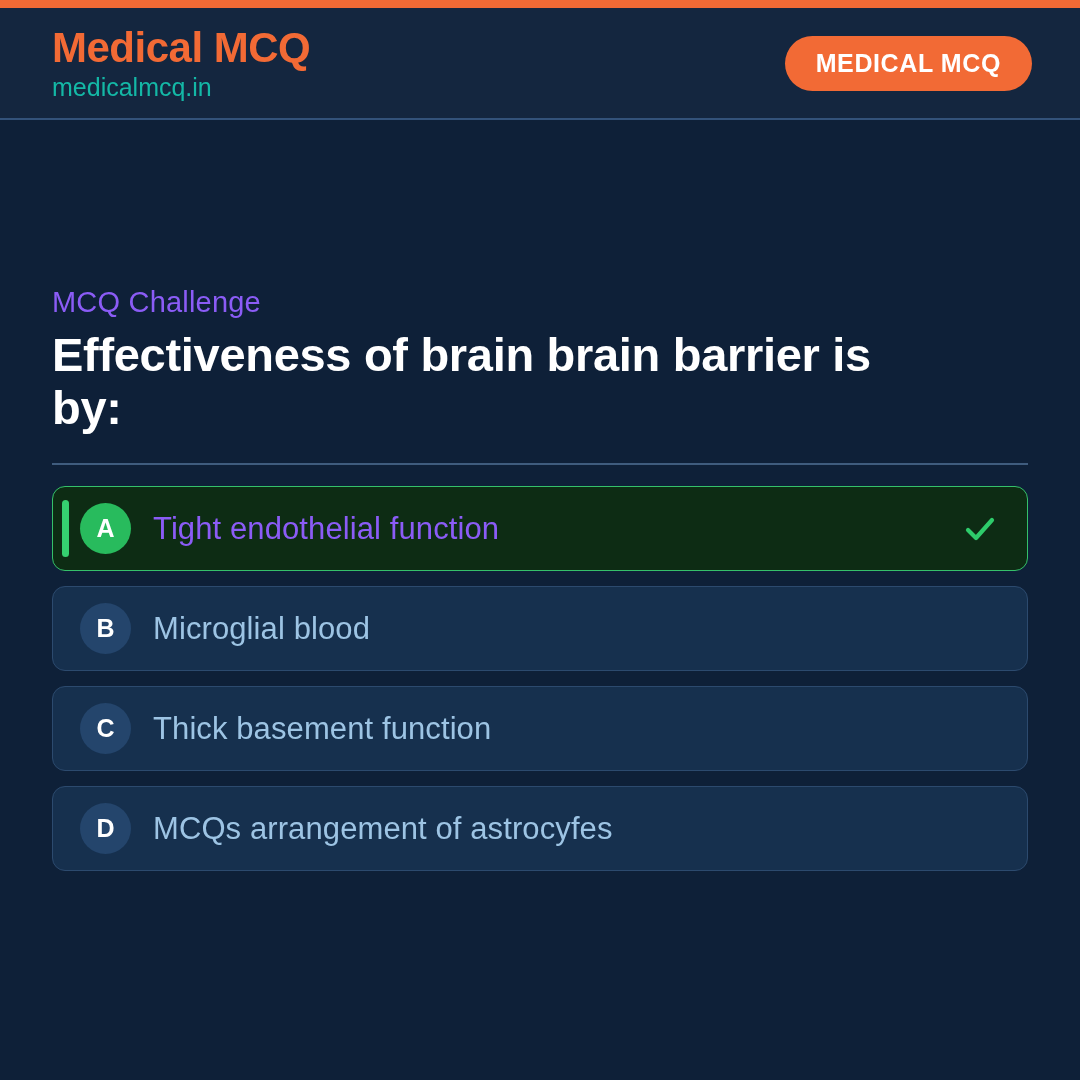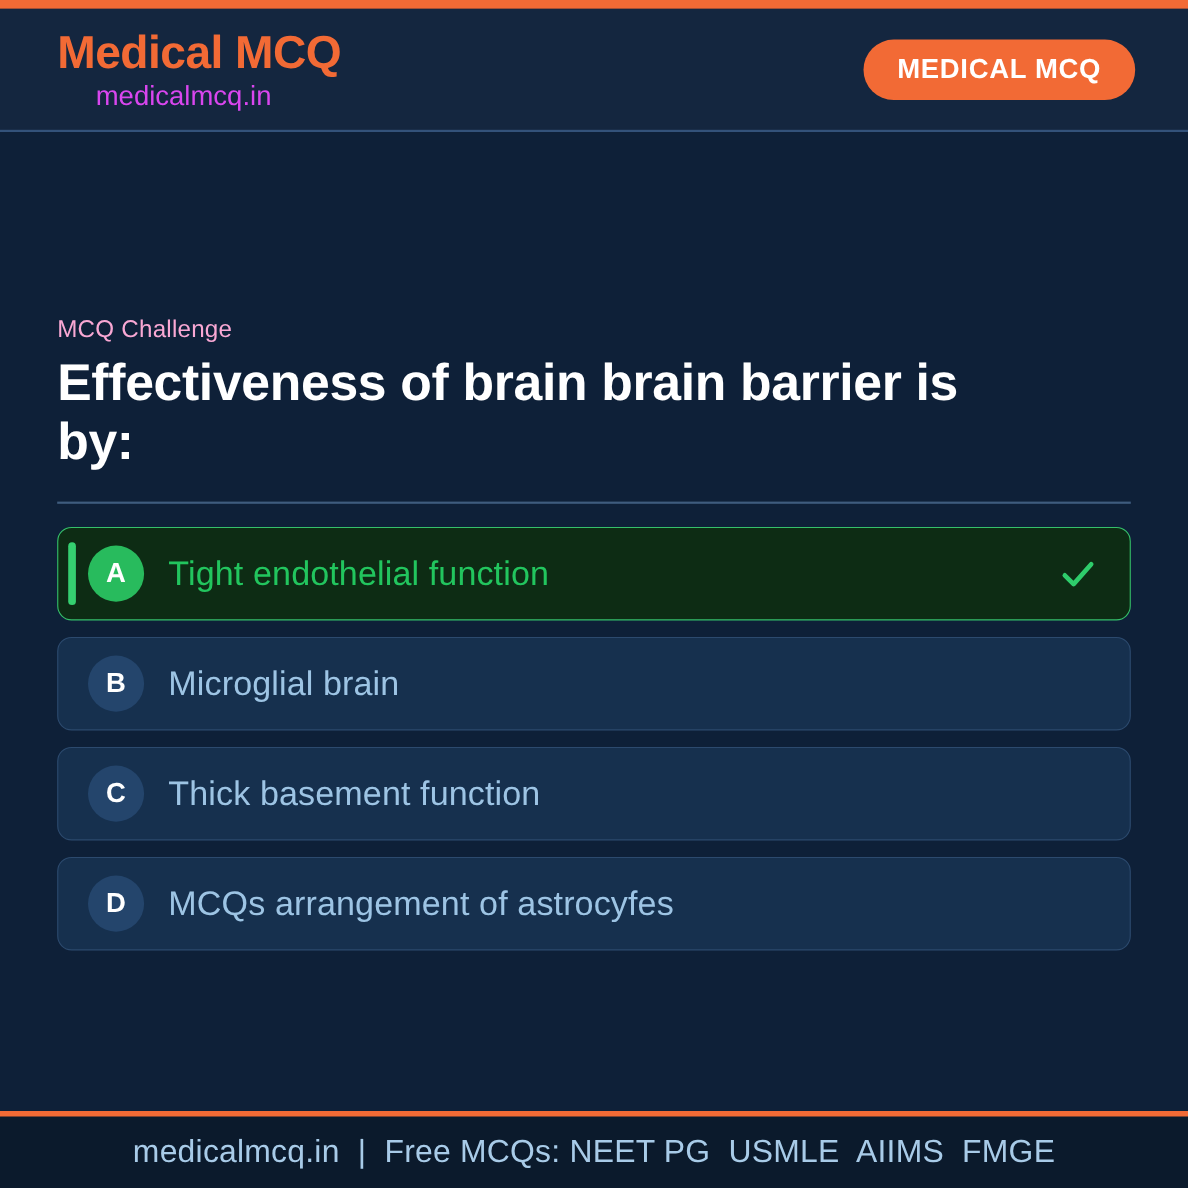--- a/index.html
+++ b/index.html
@@ -51,24 +51,23 @@
     line-height: 1;
   }
   .brand-title {
     color: #f26a35;
     font-size: 42px;
     font-weight: bold;
     letter-spacing: -0.5px;
     margin-bottom: 6px;
   }
   .brand-sub {
-    color: #d946ef;
+    color: #14b8a6;
     font-size: 25px;
     font-weight: normal;
-    margin-left: 35px;
   }
   .header-badge {
     background: #f26a35;
     color: #ffffff;
     font-size: 25px;
     font-weight: bold;
     letter-spacing: 0.6px;
     padding: 13px 31px;
     border-radius: 28px;
     white-space: nowrap;
@@ -80,22 +79,22 @@
     position: relative;
     padding: 0 52px;
     box-sizing: border-box;
     display: flex;
     flex-direction: column;
     justify-content: flex-start;
   }
   .spacer-top { height: 166px; flex: 0 0 auto; }
 
   .eyebrow {
-    color: #f9a8d4;
-    font-size: 22px;
+    color: #8b5cf6;
+    font-size: 29px;
     letter-spacing: 0.2px;
     margin-bottom: 10px;
   }
   .question {
     color: #ffffff;
     font-size: 47px;
     font-weight: bold;
     line-height: 1.12;
     letter-spacing: -0.3px;
     max-width: 830px;
@@ -156,21 +155,21 @@
   .option.correct .option-badge {
     background: #28bb5d;
   }
   .option-text {
     color: #9dc4e4;
     font-size: 31px;
     letter-spacing: 0.1px;
     flex: 1 1 auto;
   }
   .option.correct .option-text {
-    color: #22c55e;
+    color: #8b5cf6;
   }
   .check-icon {
     flex: 0 0 auto;
     width: 38px;
     height: 38px;
     display: flex;
     align-items: center;
     justify-content: center;
   }
   .check-icon svg { display: block; }
@@ -224,33 +223,30 @@
         <div class="option-text">Tight endothelial function</div>
         <div class="check-icon">
           <svg width="38" height="38" viewBox="0 0 38 38" aria-hidden="true">
             <path d="M7 20 L15 28 L31 10" fill="none" stroke="#2ecc6b" stroke-width="4.2" stroke-linecap="round" stroke-linejoin="round"></path>
           </svg>
         </div>
       </div>
 
       <div class="option">
         <div class="option-badge">B</div>
-        <div class="option-text">Microglial brain</div>
+        <div class="option-text">Microglial blood</div>
       </div>
 
       <div class="option">
         <div class="option-badge">C</div>
         <div class="option-text">Thick basement function</div>
       </div>
 
       <div class="option">
         <div class="option-badge">D</div>
         <div class="option-text">MCQs arrangement of astrocyfes</div>
       </div>
 
     </div>
   </div>
 
-  <div class="footer">
-    <div class="footer-text">medicalmcq.in  |  Free MCQs: NEET PG  USMLE  AIIMS  FMGE</div>
-  </div>
 
 </div>
 
 </body></html>

